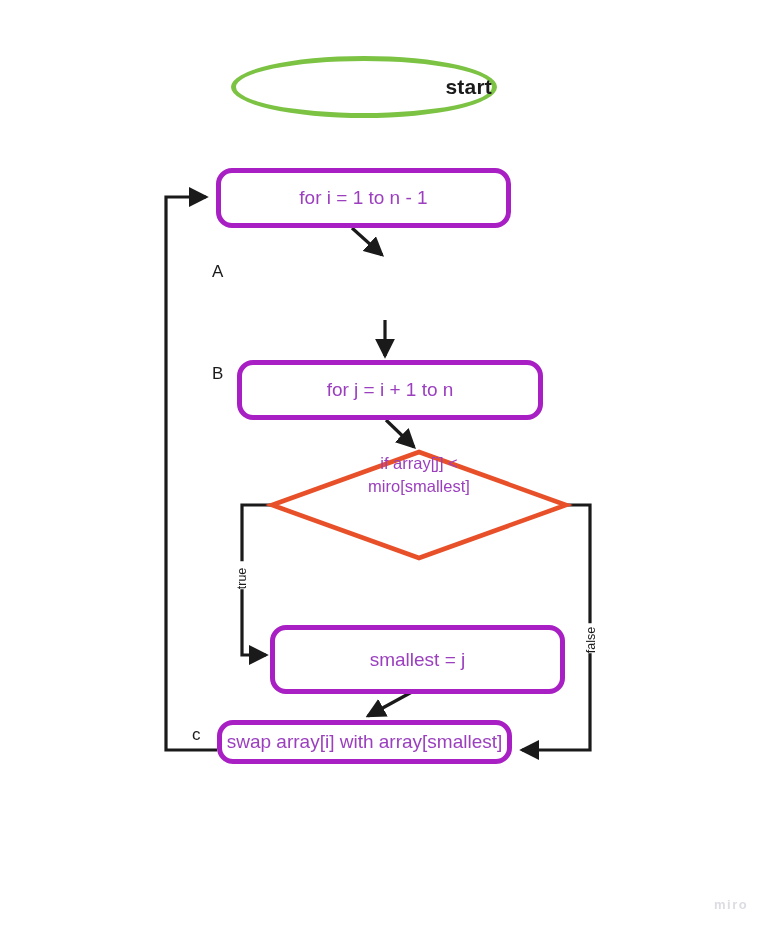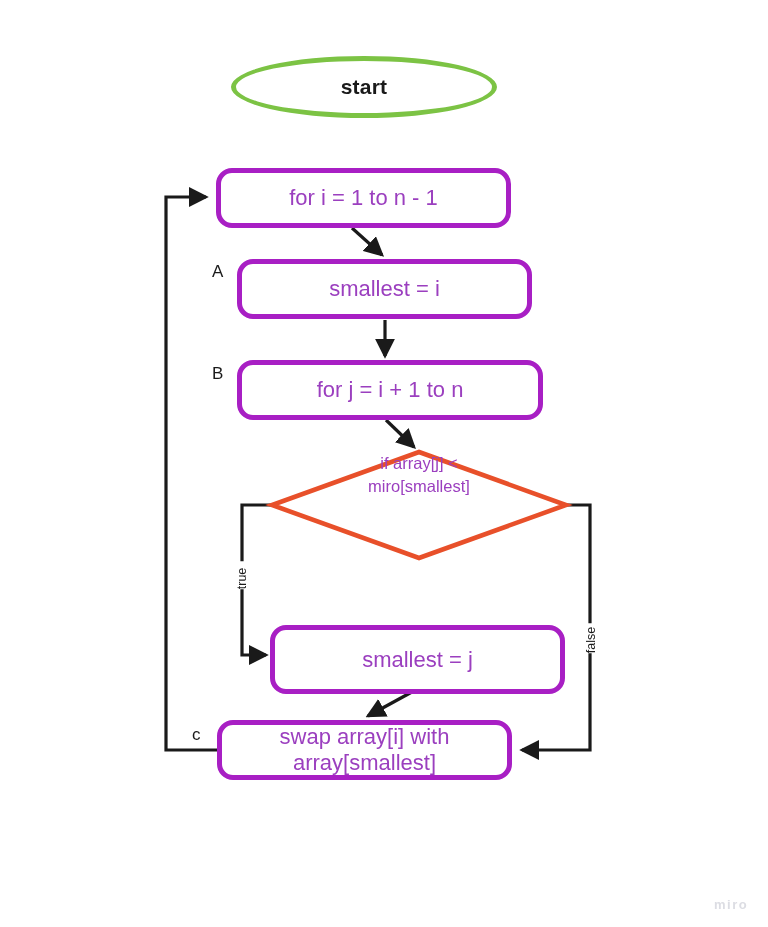--- a/index.html
+++ b/index.html
@@ -36,27 +36,28 @@
     text-align: center;
   }
   .terminator {
     border: 5px solid #7cc344;
     border-radius: 50%;
     background: #ffffff;
     color: #1a1a1a;
     font-weight: bold;
     font-size: 21px;
     letter-spacing: 0.2px;
+    justify-content: flex-end;
   }
   .process {
     border: 5px solid #a81fc4;
     border-radius: 16px;
     background: #ffffff;
     color: #9b3fbf;
-    font-size: 22px;
+    font-size: 19px;
     font-weight: 400;
   }
   .decision-wrap {
     position: absolute;
     display: flex;
     justify-content: center;
   }
   .decision-label {
     position: relative;
     z-index: 2;
@@ -122,23 +123,20 @@
 
   <div class="node terminator" style="left:231px; top:56px; width:266px; height:62px;">
     <span>start</span>
   </div>
 
   <div class="node process" style="left:216px; top:168px; width:295px; height:60px;">
     <span>for i = 1 to n - 1</span>
   </div>
 
   <span class="step-tag" style="left:212px; top:263px;">A</span>
-  <div class="node process" style="left:237px; top:259px; width:295px; height:60px;">
-    <span>smallest = i</span>
-  </div>
 
   <span class="step-tag" style="left:212px; top:365px;">B</span>
   <div class="node process" style="left:237px; top:360px; width:306px; height:60px;">
     <span>for j = i + 1 to n</span>
   </div>
 
   <div class="decision-wrap" style="left:272px; top:452px; width:294px; height:106px;">
     <div class="decision-label">
       <div>if array[j] &lt;</div>
       <div>miro[smallest]</div>
@@ -147,20 +145,20 @@
 
   <span class="edge-label" style="left:228px; top:566px; width:28px;">true</span>
 
   <span class="edge-label" style="left:576px; top:629px; width:30px;">false</span>
 
   <div class="node process" style="left:270px; top:625px; width:295px; height:69px;">
     <span>smallest = j</span>
   </div>
 
   <span class="step-tag" style="left:192px; top:726px;">c</span>
-  <div class="node process" style="left:217px; top:720px; width:295px; height:60px;">
+  <div class="node process" style="left:217px; top:720px; width:295px; height:44px;">
     <span>swap array[i] with array[smallest]</span>
   </div>
 
 
   <span class="watermark" style="left:714px; top:897px;text-align:right;">miro</span>
 
 </div>
 
 </body></html>

